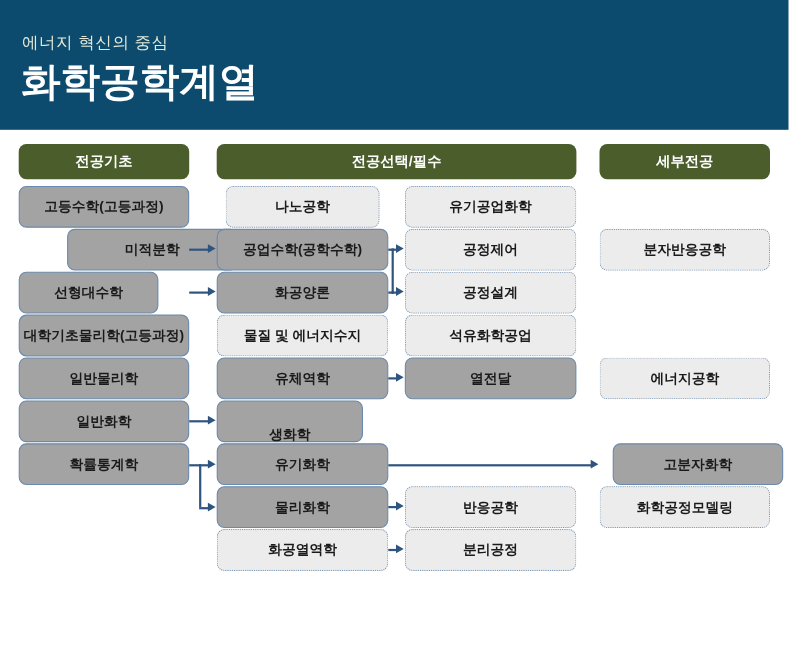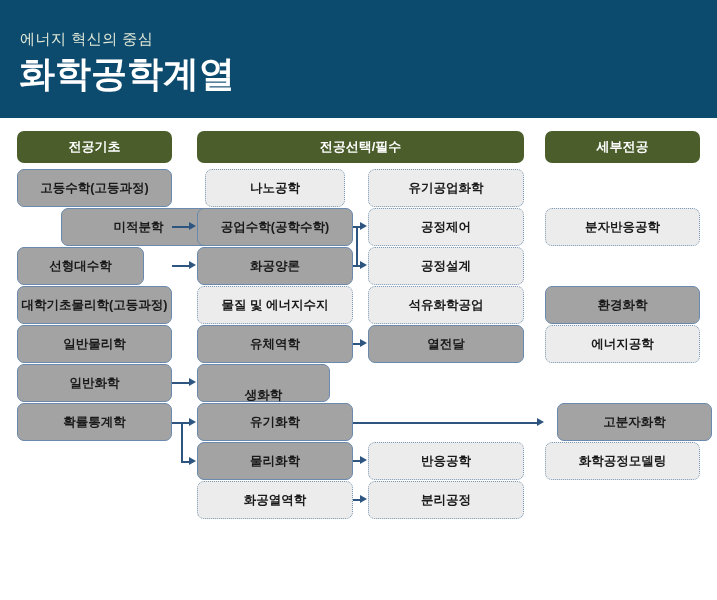--- a/index.html
+++ b/index.html
@@ -146,23 +146,20 @@
   <div class="box dashed" style="left:368px; top:442px; width:156px;">
       <span class="lbl">반응공학</span>
     </div>
   <div class="box dashed" style="left:368px; top:481px; width:156px;">
       <span class="lbl">분리공정</span>
     </div>
 
   <div class="box dashed" style="left:545px; top:208px; width:155px;">
       <span class="lbl">분자반응공학</span>
     </div>
-  <div class="box solid" style="left:545px; top:286px; width:155px;">
-      <span class="lbl">환경화학</span>
-    </div>
   <div class="box dashed" style="left:545px; top:325px; width:155px;">
       <span class="lbl">에너지공학</span>
     </div>
   <div class="box solid" style="left:545px; top:403px; width:155px;margin-left:12px;">
       <span class="lbl">고분자화학</span>
     </div>
   <div class="box dashed" style="left:545px; top:442px; width:155px;">
       <span class="lbl">화학공정모델링</span>
     </div>
 

